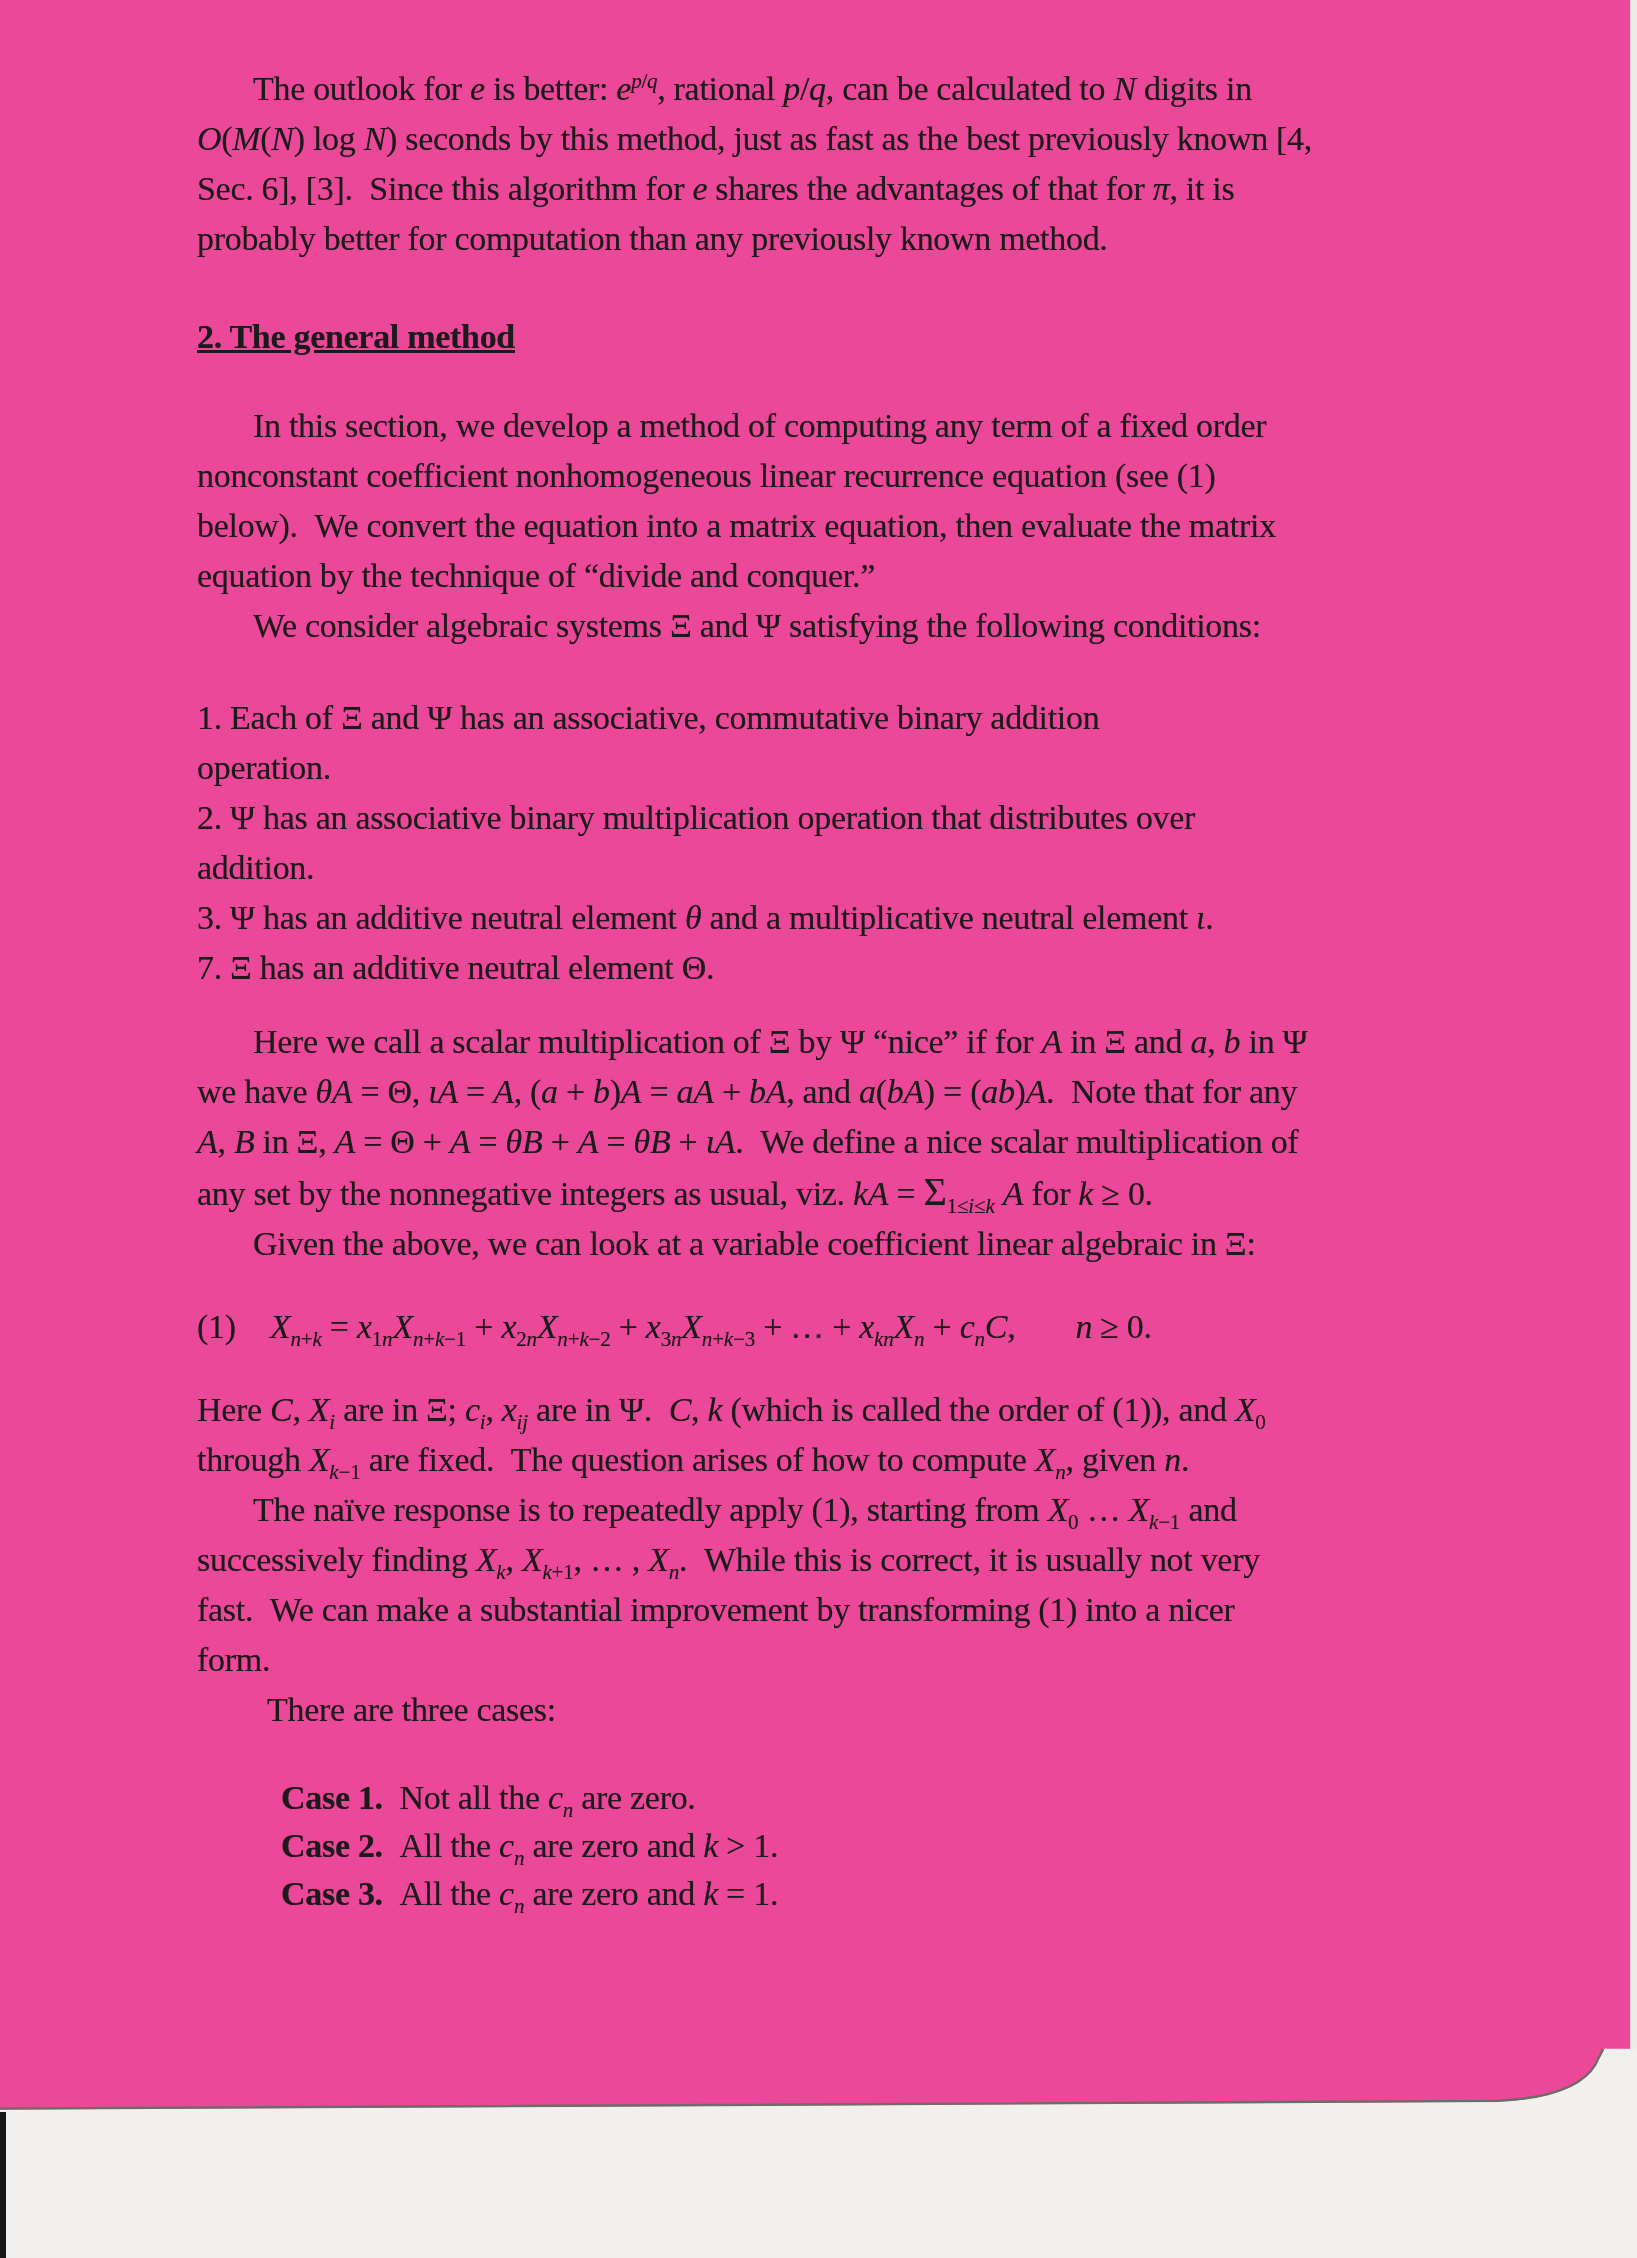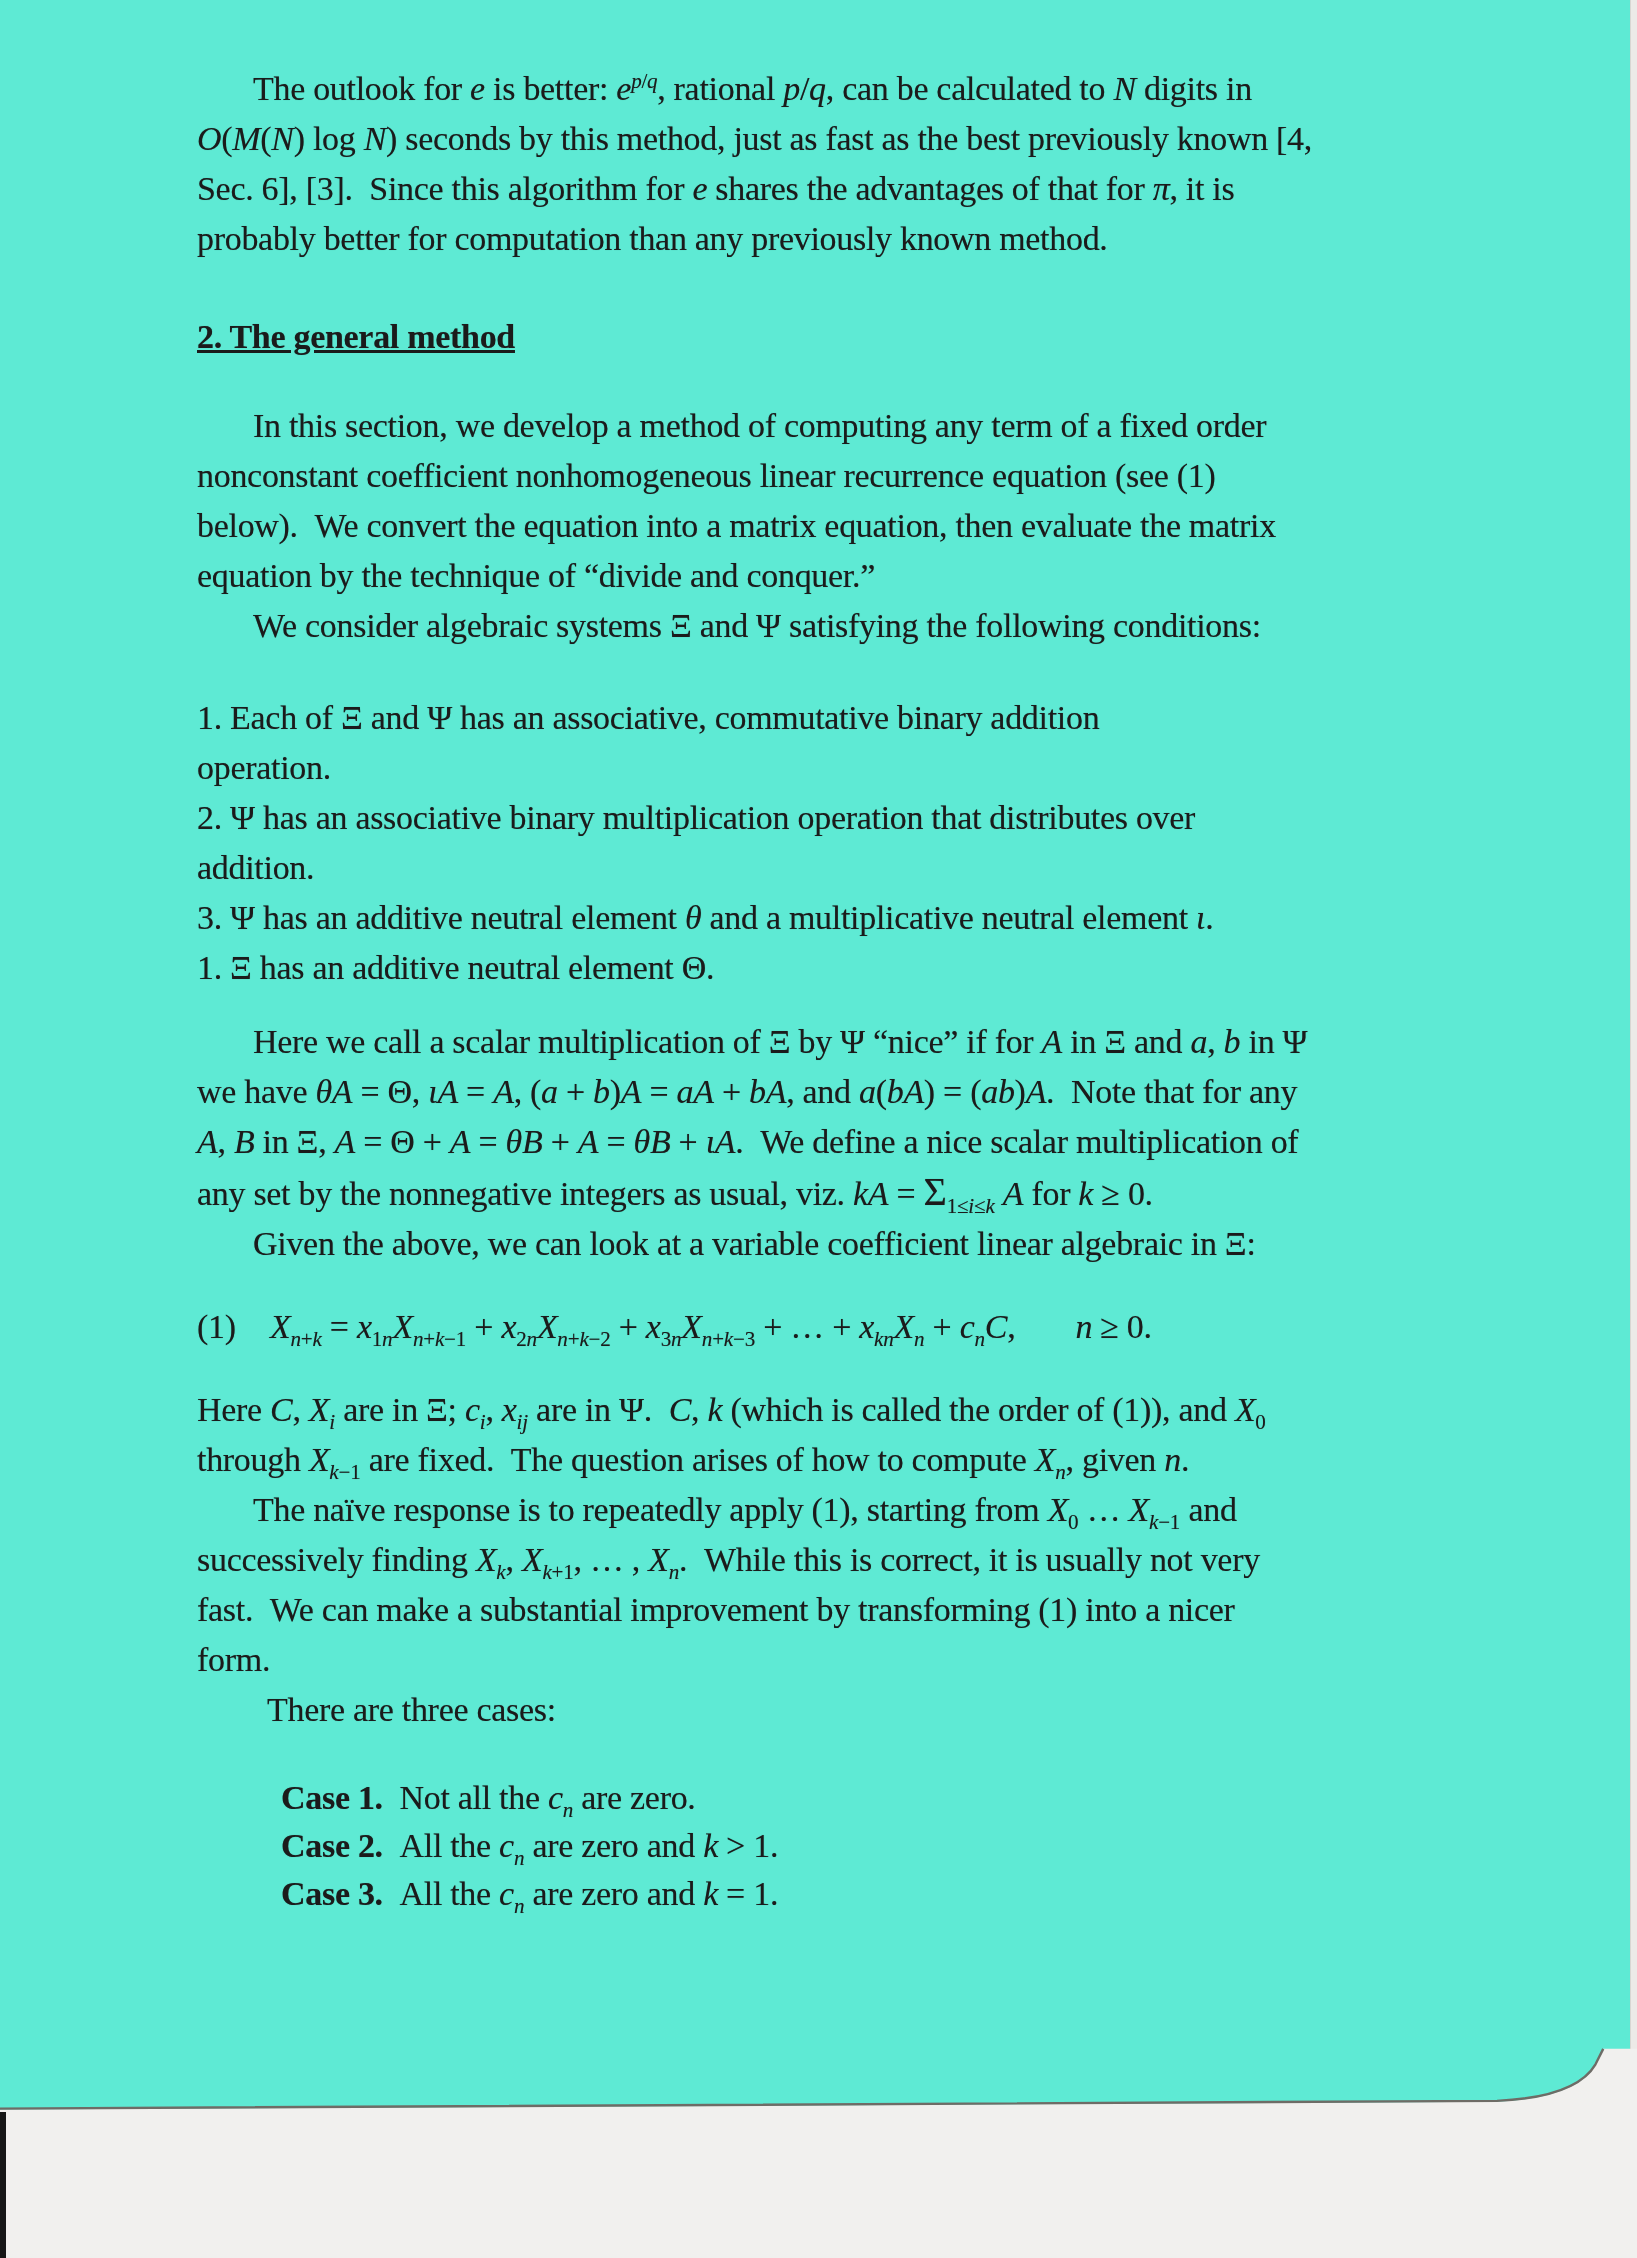--- a/index.html
+++ b/index.html
@@ -6,21 +6,21 @@
   body {
     width: 1638px; height: 2258px;
     background: #fbfbfa;
     font-family: "Liberation Serif", "DejaVu Serif", serif;
     color: #1b1b1b;
   }
   .page {
     position: relative;
     width: 1638px; height: 2258px;
     overflow: hidden;
-    background: #5eead4;
+    background: #ec4899;
   }
   .content {
     position: absolute;
     top: 64px; left: 197px;
     width: 1290px;
     font-size: 34px;
     line-height: 50px;
     letter-spacing: -0.3px;
     text-shadow: 0 0 0.7px rgba(20,20,20,0.45);
   }
@@ -84,21 +84,21 @@
     <div class="heading">2. The general method</div>
 
     <div class="hardlines indent p-intro">In this section, we develop a method of computing any term of a fixed order<br>nonconstant coefficient nonhomogeneous linear recurrence equation (see (1)<br>below). We convert the equation into a matrix equation, then evaluate the matrix<br>equation by the technique of “divide and conquer.”</div>
 
     <div class="hardlines indent">We consider algebraic systems Ξ and Ψ satisfying the following conditions:</div>
 
     <div class="cond-list">
       <div class="hardlines">1. Each of Ξ and Ψ has an associative, commutative binary addition<br>operation.</div>
       <div class="hardlines">2. Ψ has an associative binary multiplication operation that distributes over<br>addition.</div>
       <div class="hardlines">3. Ψ has an additive neutral element <i>θ</i> and a multiplicative neutral element <i>ι</i>.</div>
-      <div class="hardlines">1. Ξ has an additive neutral element Θ.</div>
+      <div class="hardlines">7. Ξ has an additive neutral element Θ.</div>
     </div>
 
     <div class="hardlines indent p-nice">Here we call a scalar multiplication of Ξ by Ψ “nice” if for <i>A</i> in Ξ and <i>a</i>, <i>b</i> in Ψ<br>we have <i>θA</i> = Θ, <i>ιA</i> = <i>A</i>, (<i>a</i> + <i>b</i>)<i>A</i> = <i>aA</i> + <i>bA</i>, and <i>a</i>(<i>bA</i>) = (<i>ab</i>)<i>A</i>. Note that for any<br><i>A</i>, <i>B</i> in Ξ, <i>A</i> = Θ + <i>A</i> = <i>θB</i> + <i>A</i> = <i>θB</i> + <i>ιA</i>. We define a nice scalar multiplication of<br>any set by the nonnegative integers as usual, viz. <i>kA</i> = <span class="sum">Σ</span><sub>1≤<i>i</i>≤<i>k</i></sub> <i>A</i> for <i>k</i> ≥ 0.</div>
 
     <div class="hardlines indent">Given the above, we can look at a variable coefficient linear algebraic in Ξ:</div>
 
     <div class="equation-row hardlines">
       <span class="eq-number">(1)</span>
       <span class="eq-formula"><i>X</i><sub><i>n</i>+<i>k</i></sub> = <i>x</i><sub>1<i>n</i></sub><i>X</i><sub><i>n</i>+<i>k</i>−1</sub> + <i>x</i><sub>2<i>n</i></sub><i>X</i><sub><i>n</i>+<i>k</i>−2</sub> + <i>x</i><sub>3<i>n</i></sub><i>X</i><sub><i>n</i>+<i>k</i>−3</sub> + … + <i>x</i><sub><i>kn</i></sub><i>X</i><sub><i>n</i></sub> + <i>c</i><sub><i>n</i></sub><i>C</i>,</span>
       <span class="eq-constraint"><i>n</i> ≥ 0.</span>

